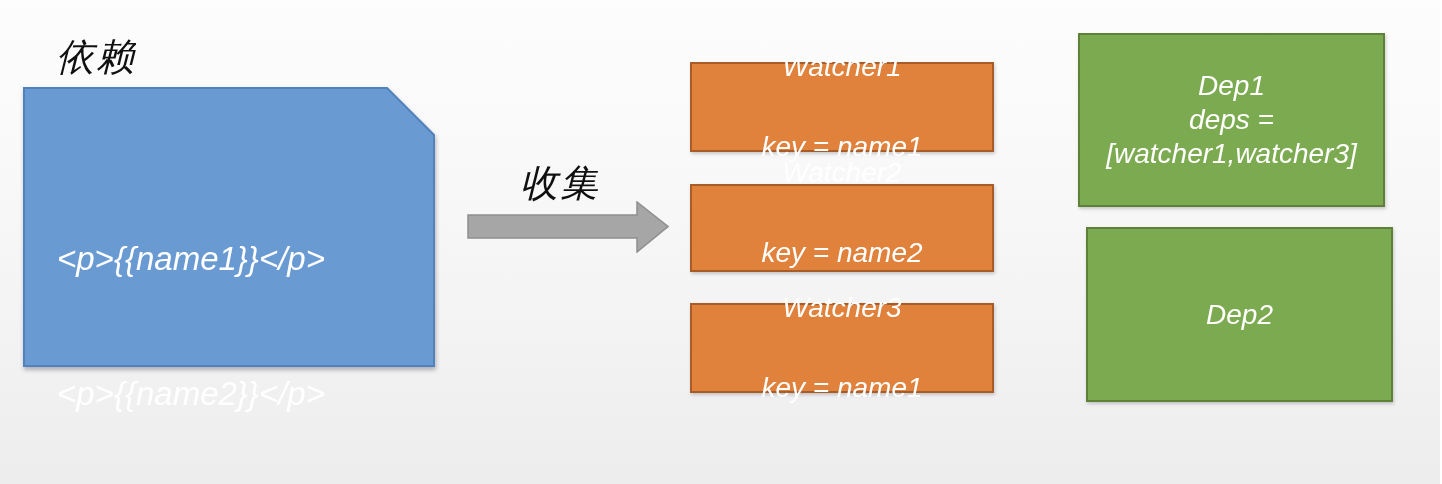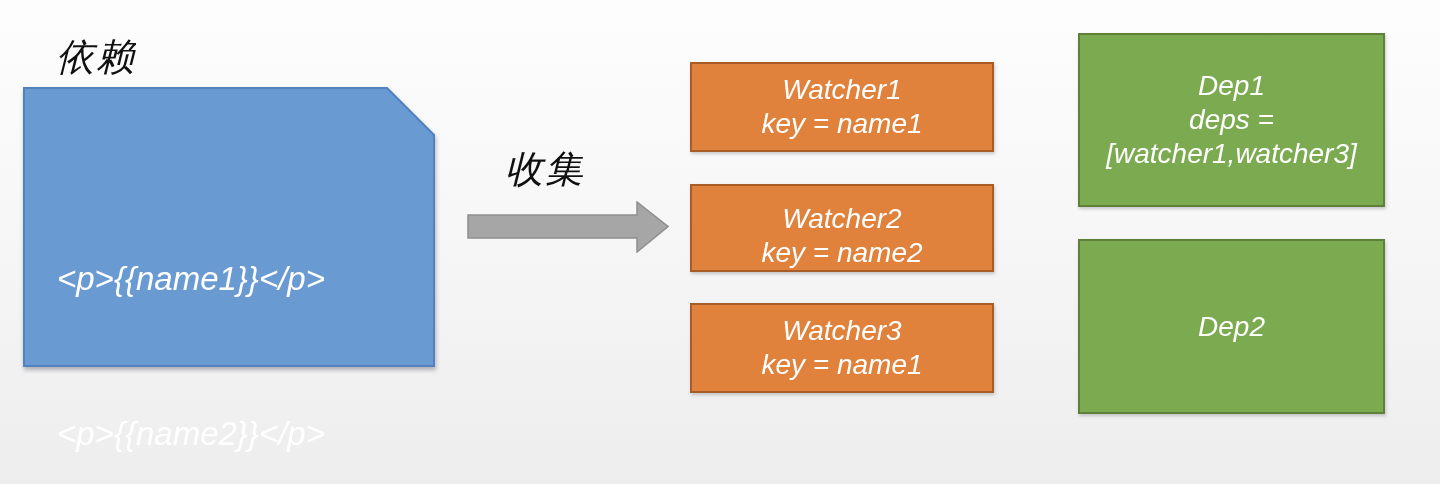--- a/index.html
+++ b/index.html
@@ -15,37 +15,37 @@
   }
 
   .cjk-label {
     position: absolute;
     color: #101010;
     font-size: 38px;
     letter-spacing: 2px;
     white-space: nowrap;
   }
   .label-dependency { left: 56px; top: 32px; }
-  .label-collect { left: 505px; top: 144px; width: 110px; }
+  .label-collect { left: 505px; top: 158px; width: 110px; text-align: center; }
 
   .doc-shape-svg {
     position: absolute;
     left: 23px; top: 87px;
     width: 412px; height: 280px;
     filter: drop-shadow(1px 3px 2px rgba(110,110,120,0.5));
   }
   .doc-text {
     position: absolute;
     left: 57px; top: 146px;
     color: #ffffff;
     font-size: 33px;
     line-height: 45px;
     white-space: pre;
   }
-  .doc-text span { display: block; margin-top: 20px; }
+  .doc-text span { display: block; }
 
   .arrow-svg {
     position: absolute;
     left: 467px; top: 201px;
     width: 202px; height: 52px;
   }
 
   .node-box {
     position: absolute;
     box-sizing: border-box;
@@ -59,33 +59,34 @@
     line-height: 34px;
     box-shadow: 1px 2px 3px rgba(130,130,138,0.4);
   }
   .node-box span { display: block; }
 
   .watcher {
     left: 690px;
     width: 304px;
     background: #e0813c;
     border: 2px solid #a85d28;
+    gap: 46px;
   }
   .watcher-1 { top: 62px;  height: 90px; }
   .watcher-2 { top: 184px; height: 88px; justify-content: flex-end; }
   .watcher-3 { top: 303px; height: 90px; }
 
   .dep {
     left: 1078px;
     width: 307px;
     background: #7caa50;
     border: 2px solid #5e8038;
   }
   .dep-1 { top: 33px;  height: 174px; }
-  .dep-2 { top: 239px; height: 175px; }
+  .dep-2 { top: 227px; height: 175px; margin-left: 8px; }
 </style>
 </head>
 <body>
 
 <div class="canvas">
 
   <div class="cjk-label label-dependency">依赖</div>
 
   <svg class="doc-shape-svg" viewBox="0 0 412 280">
     <polygon points="1,1 364,1 411,48 411,279 1,279" fill="#6a9ad2" stroke="#5282bd" stroke-width="2"></polygon>

